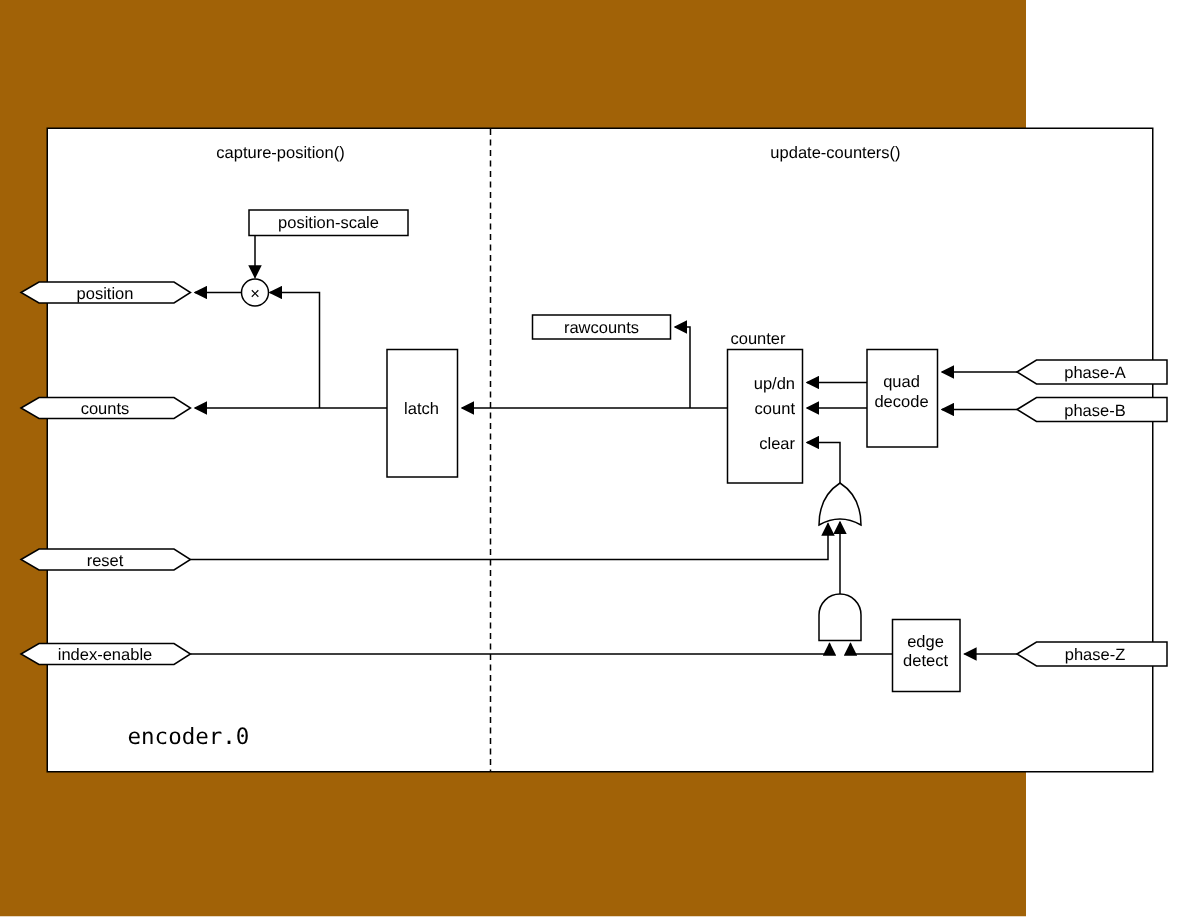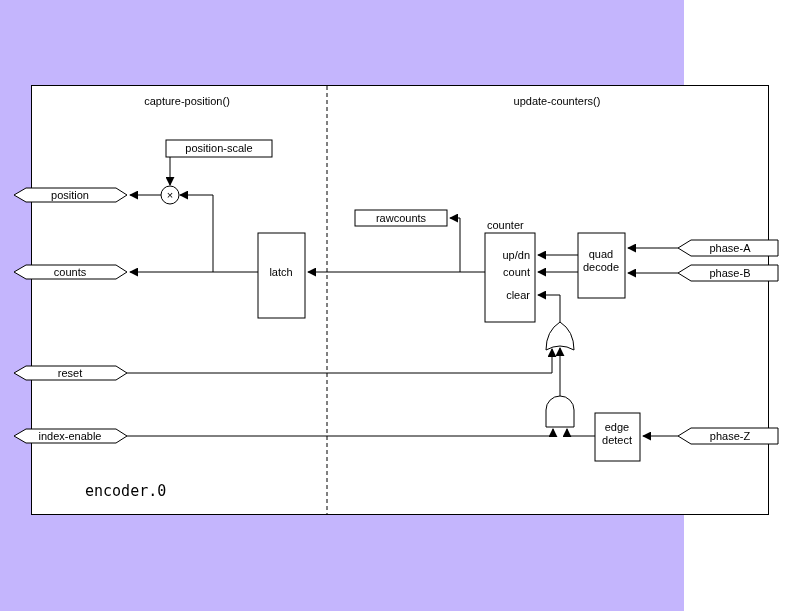--- a/index.html
+++ b/index.html
@@ -3,21 +3,21 @@
 <meta charset="utf-8">
 <style>
   html, body {
     margin: 0;
     padding: 0;
     background: #ffffff;
   }
   .page {
     width: 684px;
     height: 611px;
-    background: #c4b5fd;
+    background: #a16207;
     position: relative;
     font-family: "Liberation Sans", sans-serif;
     text-align: right;
   }
   svg {
     display: block;
   }
   svg text {
     font-family: "Liberation Sans", sans-serif;
     font-size: 11px;

